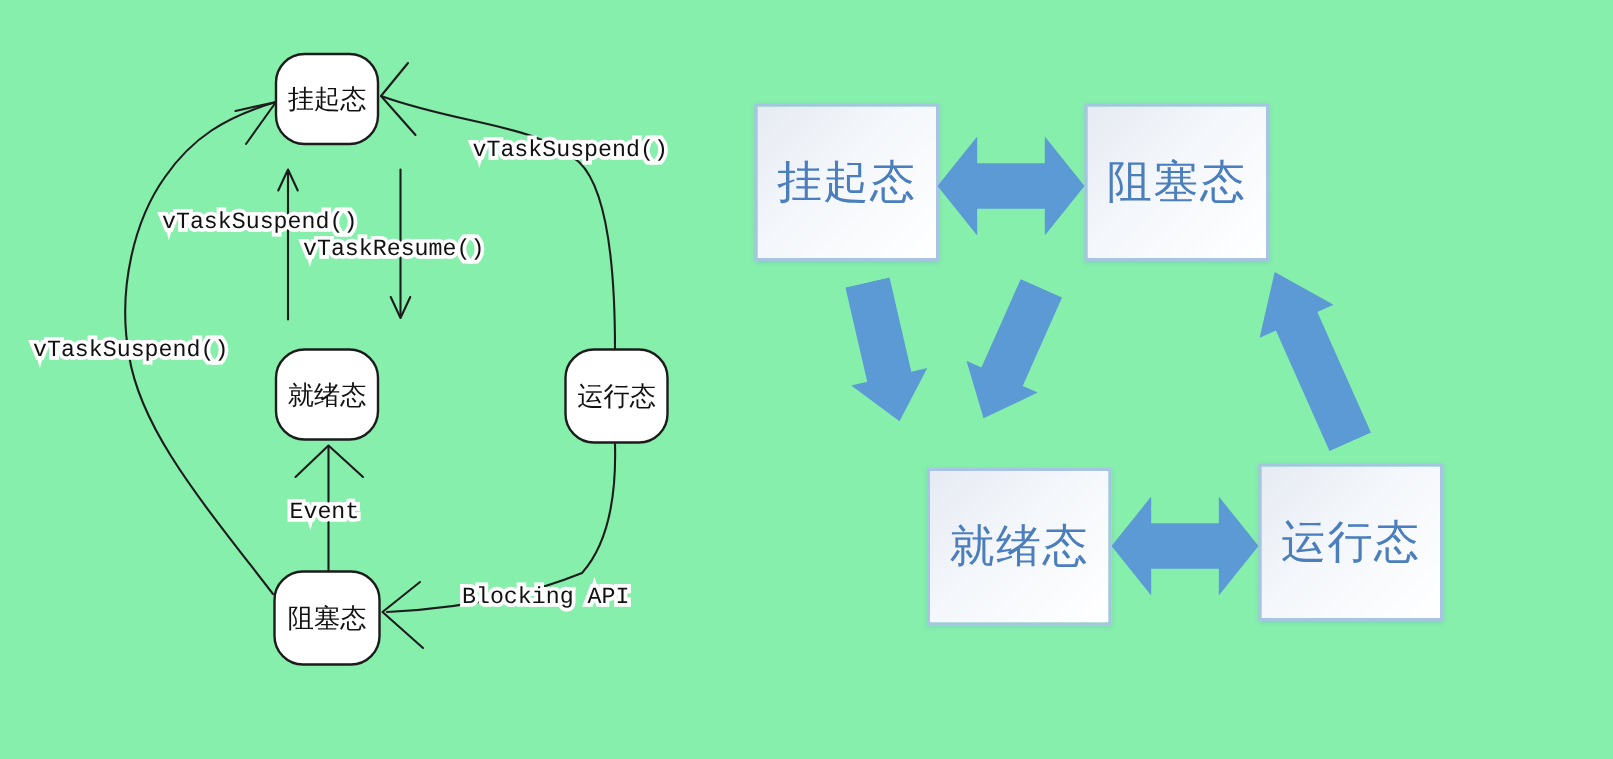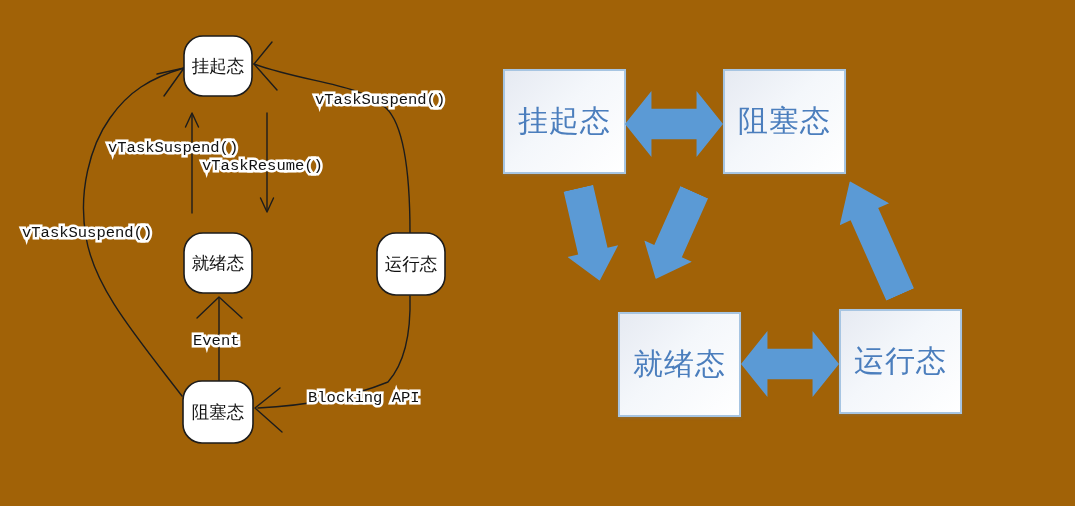--- a/index.html
+++ b/index.html
@@ -1,19 +1,19 @@
 <!DOCTYPE html>
 <html style="--arrow-color: #5b9ad5; --box-border: #a7c5e2; --box-text: #4b7ebd;"><head>
 <meta charset="utf-8">
 <style>
   html,body{margin:0;padding:0;background:#ffffff;}
   .canvas{
     position:relative;
     width:1075px;height:506px;
-    background:#a16207;
+    background:#86efac;
     overflow:hidden;
     font-family:"Liberation Sans", sans-serif;
   }
   
   .left-diagram{position:absolute;left:0;top:0;}
   .ld-node{fill:#ffffff;stroke:#1c1c1c;stroke-width:1.6;}
   .ld-edge{fill:none;stroke:#1c1c1c;stroke-width:1.4;stroke-linecap:round;}
   .ld-head{fill:none;stroke:#1c1c1c;stroke-width:1.4;stroke-linecap:round;stroke-linejoin:round;}
   .ld-node-label{
     font-family:"Liberation Sans", sans-serif;

